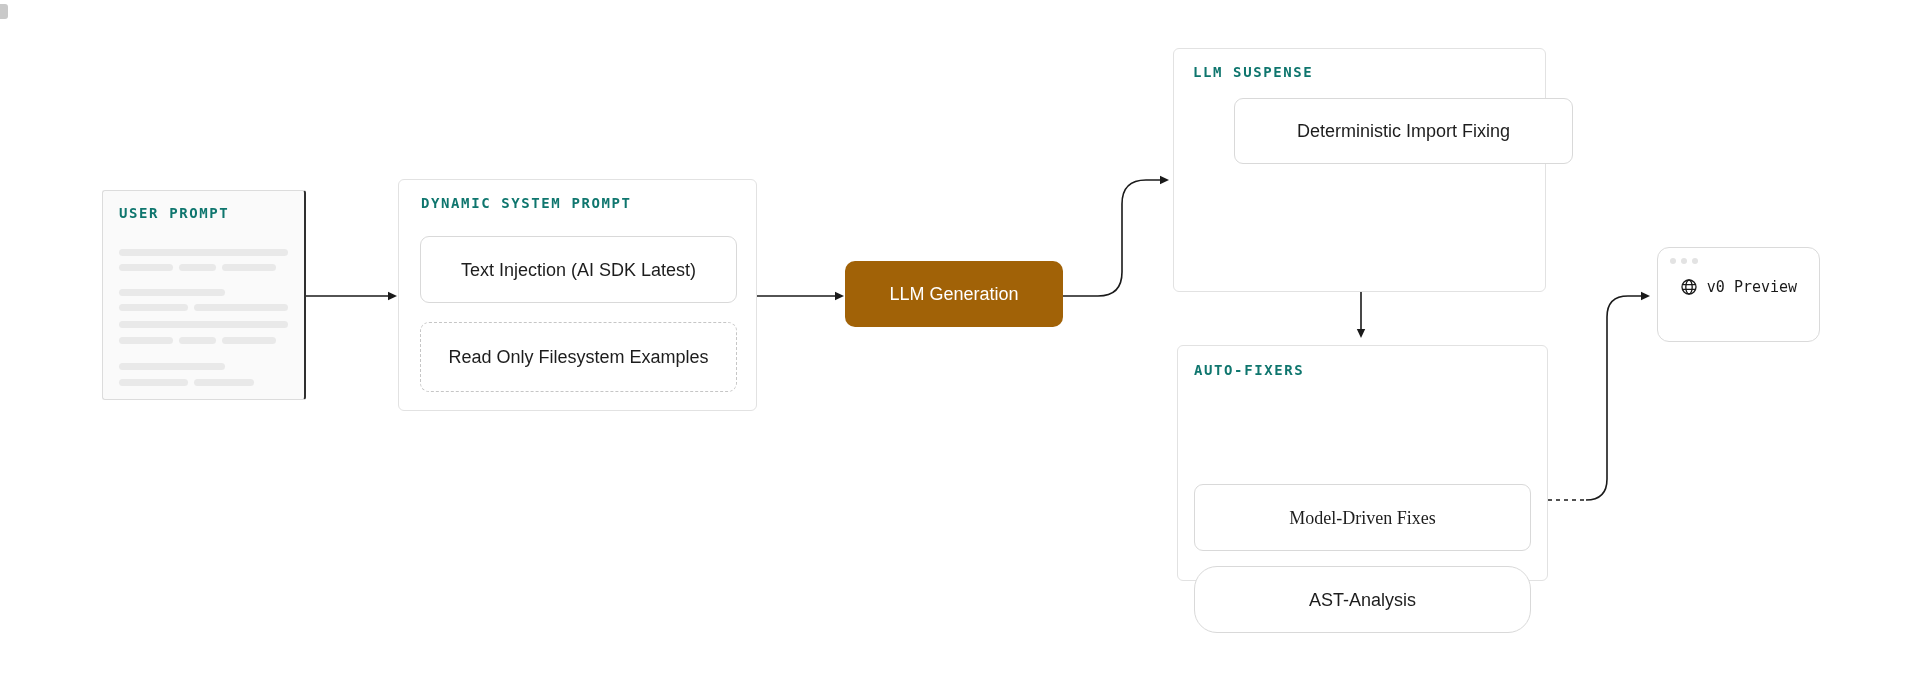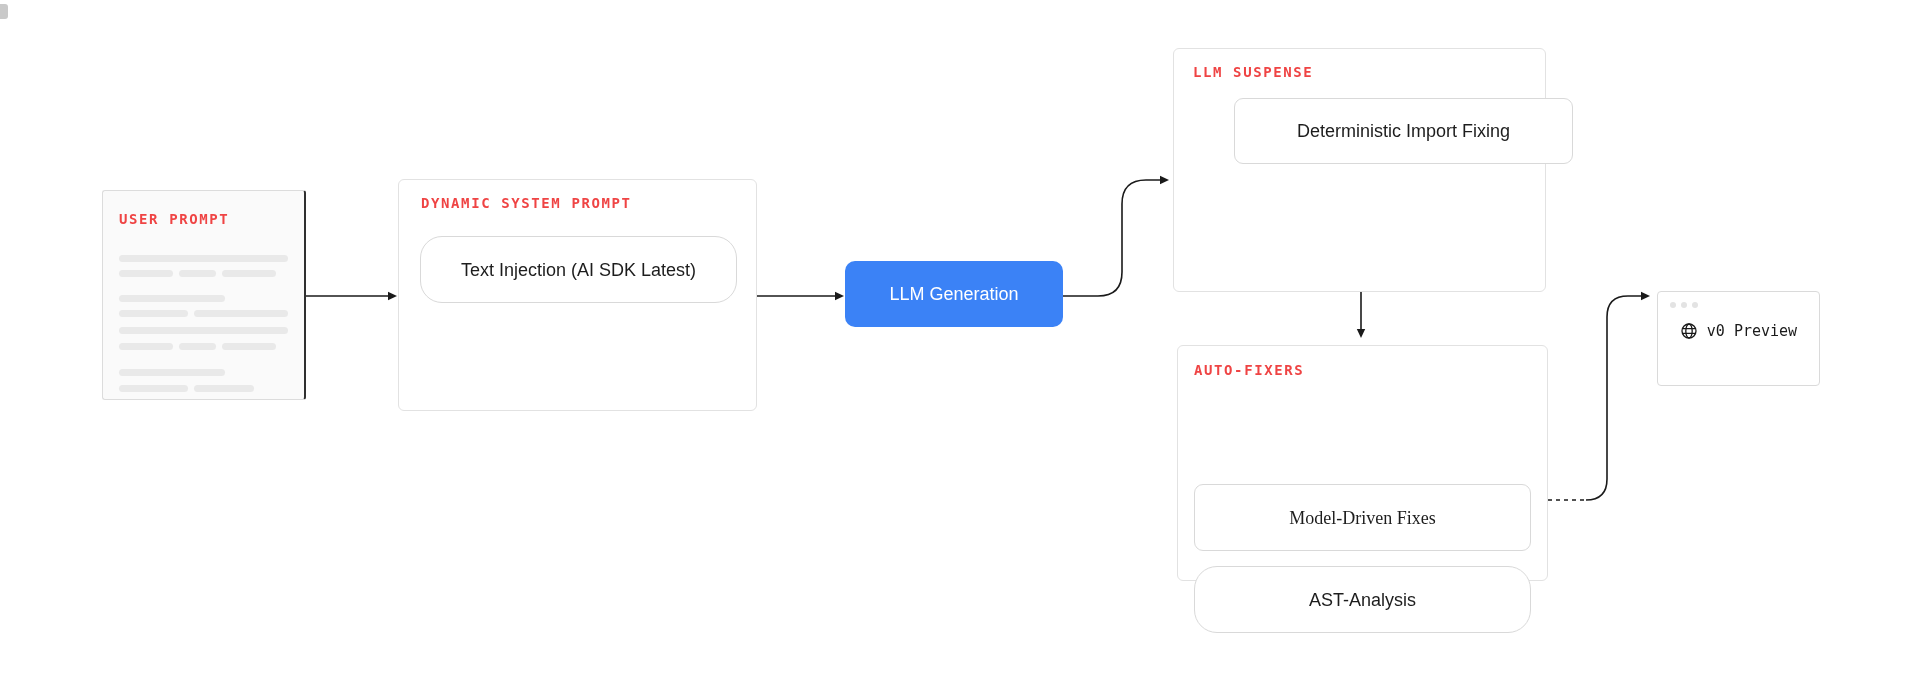--- a/index.html
+++ b/index.html
@@ -6,48 +6,48 @@
   .canvas{
     position:relative;width:1920px;height:699px;background:#ffffff;
     font-family:"Liberation Sans", sans-serif;overflow:hidden;
   }
   .panel{
     position:absolute;background:#ffffff;border:1px solid #e2e2e2;
     border-radius:6px;box-sizing:border-box;
   }
   .panel-title{
     font-family:"DejaVu Sans Mono", monospace;font-size:14px;font-weight:700;
-    letter-spacing:1.6px;color:#ef4444;position:absolute;white-space:nowrap;
+    letter-spacing:1.6px;color:#0f766e;position:absolute;white-space:nowrap;
   }
   .chip{
     position:absolute;display:flex;align-items:center;justify-content:center;
     background:#ffffff;border:1px solid #d9d9d9;border-radius:9px;
     font-size:18px;color:#1d1d1d;text-align:center;box-sizing:border-box;
     line-height:26px;
   }
   .chip.dashed{border:1px dashed #c6c6c6;}
   .chip .wrap{max-width:210px;}
   .dark-node{
     position:absolute;display:flex;align-items:center;justify-content:center;
-    background:#3b82f6;color:#ffffff;border-radius:10px;font-size:18px;
+    background:#a16207;color:#ffffff;border-radius:10px;font-size:18px;
     box-sizing:border-box;
   }
   
   .doc{
     position:absolute;background:#fafafa;border:1px solid #dcdcdc;
     border-right:2px solid #2f2f2f;border-radius:3px;
-    box-sizing:border-box;padding:20px 16px;
+    box-sizing:border-box;padding:14px 16px;
   }
   .skel-area{margin-top:28px;}
   .skel-row{display:flex;gap:6px;}
   .skel{height:7px;border-radius:3.5px;background:#e9e9e9;}
   
   .browser{
     position:absolute;background:#ffffff;border:1px solid #dadada;
-    border-radius:4px;box-sizing:border-box;padding:10px 12px;margin-top:44px;
+    border-radius:12px;box-sizing:border-box;padding:10px 12px;
   }
   .dots{display:flex;gap:5px;}
   .dot{width:6px;height:6px;border-radius:50%;background:#e3e3e3;}
   .browser-label{
     display:flex;align-items:center;justify-content:center;gap:9px;
     margin-top:14px;font-family:"DejaVu Sans Mono", monospace;
     font-size:15px;color:#1a1a1a;white-space:nowrap;
   }
   .edges{position:absolute;left:0;top:0;pointer-events:none;}
   .corner-artifact{
@@ -93,22 +93,25 @@
         </div>
       <div class="skel-row" style="margin-top:9px;">
           <span class="skel" style="width:69px;"></span>
           <span class="skel" style="width:60px;"></span>
         </div>
     </div>
   </div>
 
   <div class="panel" style="left:398px;top:179px;width:359px;height:232px;padding-left:19px;">
     <div class="panel-title" style="left:22px;top:15px;">DYNAMIC SYSTEM PROMPT</div>
-    <div class="chip" style="left:21px;top:56px;width:317px;height:67px;border-radius:22px;">
+    <div class="chip" style="left:21px;top:56px;width:317px;height:67px;">
       <span>Text Injection (AI SDK Latest)</span>
+    </div>
+    <div class="chip dashed" style="left:21px;top:142px;width:317px;height:70px;">
+      <span>Read Only Filesystem Examples</span>
     </div>
   </div>
 
   <div class="dark-node" style="left:845px;top:261px;width:218px;height:66px;">
     <span>LLM Generation</span>
   </div>
 
   <div class="panel" style="left:1173px;top:48px;width:373px;height:244px;">
     <div class="panel-title" style="left:19px;top:15px;">LLM SUSPENSE</div>
     <div class="chip" style="left:19px;top:49px;width:339px;height:66px;margin-left:41px;">

